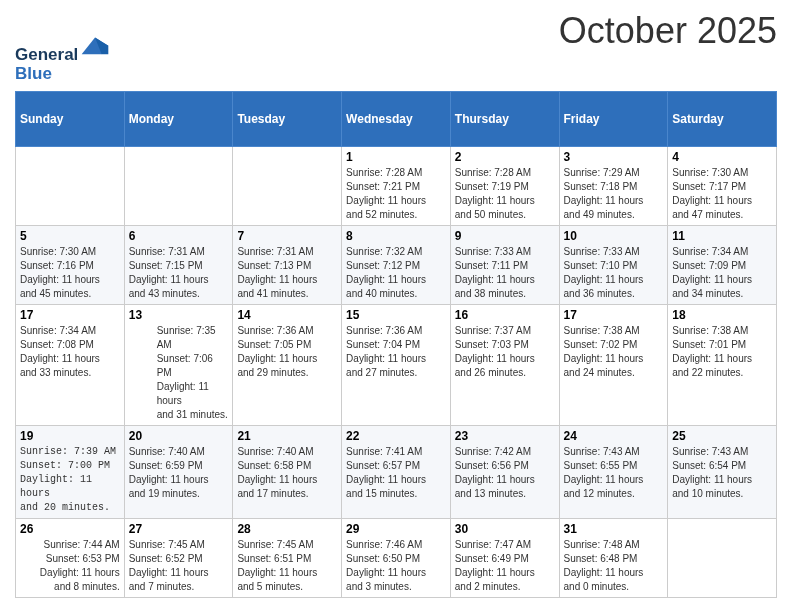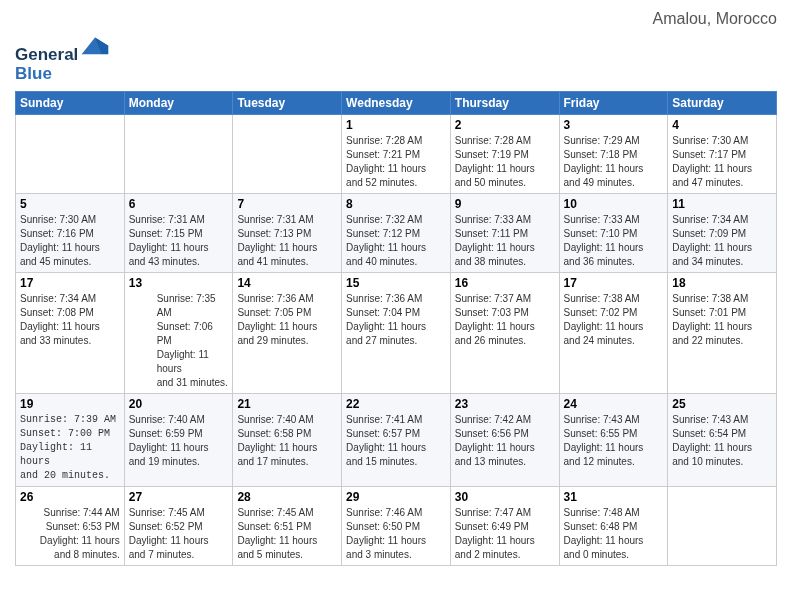--- a/index.html
+++ b/index.html
@@ -45,21 +45,21 @@
     .calendar {
       width: 100%;
       border-collapse: collapse;
       border: 1px solid #ccc;
     }
     .calendar th {
       background: #2e6fbb;
       color: #fff;
       font-size: 12px;
       font-weight: bold;
-      padding: 4px 4px;
+      padding: 20px 4px;
       text-align: left;
       border: 1px solid #4a86cc;
     }
     .calendar td {
       vertical-align: top;
       border: 1px solid #ccc;
       width: calc(100% / 7);
       padding: 3px 4px;
       font-size: 10.5px;
       min-height: 80px;
@@ -95,21 +95,21 @@
           <span style="font-size:17px;font-weight:bold;color:#1a3a5c;line-height:1.1;margin-top:36px;">General</span>
           <span style="font-size:17px;font-weight:bold;color:#2e6fbb;line-height:1.1;">Blue</span>
         </div>
         <svg class="logo-icon" viewBox="0 0 36 26" xmlns="http://www.w3.org/2000/svg" style="margin-left:2px;margin-top:-4px;">
           <polygon points="2,24 18,4 34,14 26,24" fill="#2e6fbb"></polygon>
           <polygon points="18,4 34,14 34,24 26,24" fill="#1a5fa8"></polygon>
         </svg>
       </div>
     </div>
     <div class="title-block">
-      <div class="location-title">Amalou, Morocco</div>
+      <div class="month-title">October 2025</div>
     </div>
   </div>
 
   <table class="calendar">
     <thead>
       <tr>
         <th>Sunday</th>
         <th>Monday</th>
         <th>Tuesday</th>
         <th>Wednesday</th>

